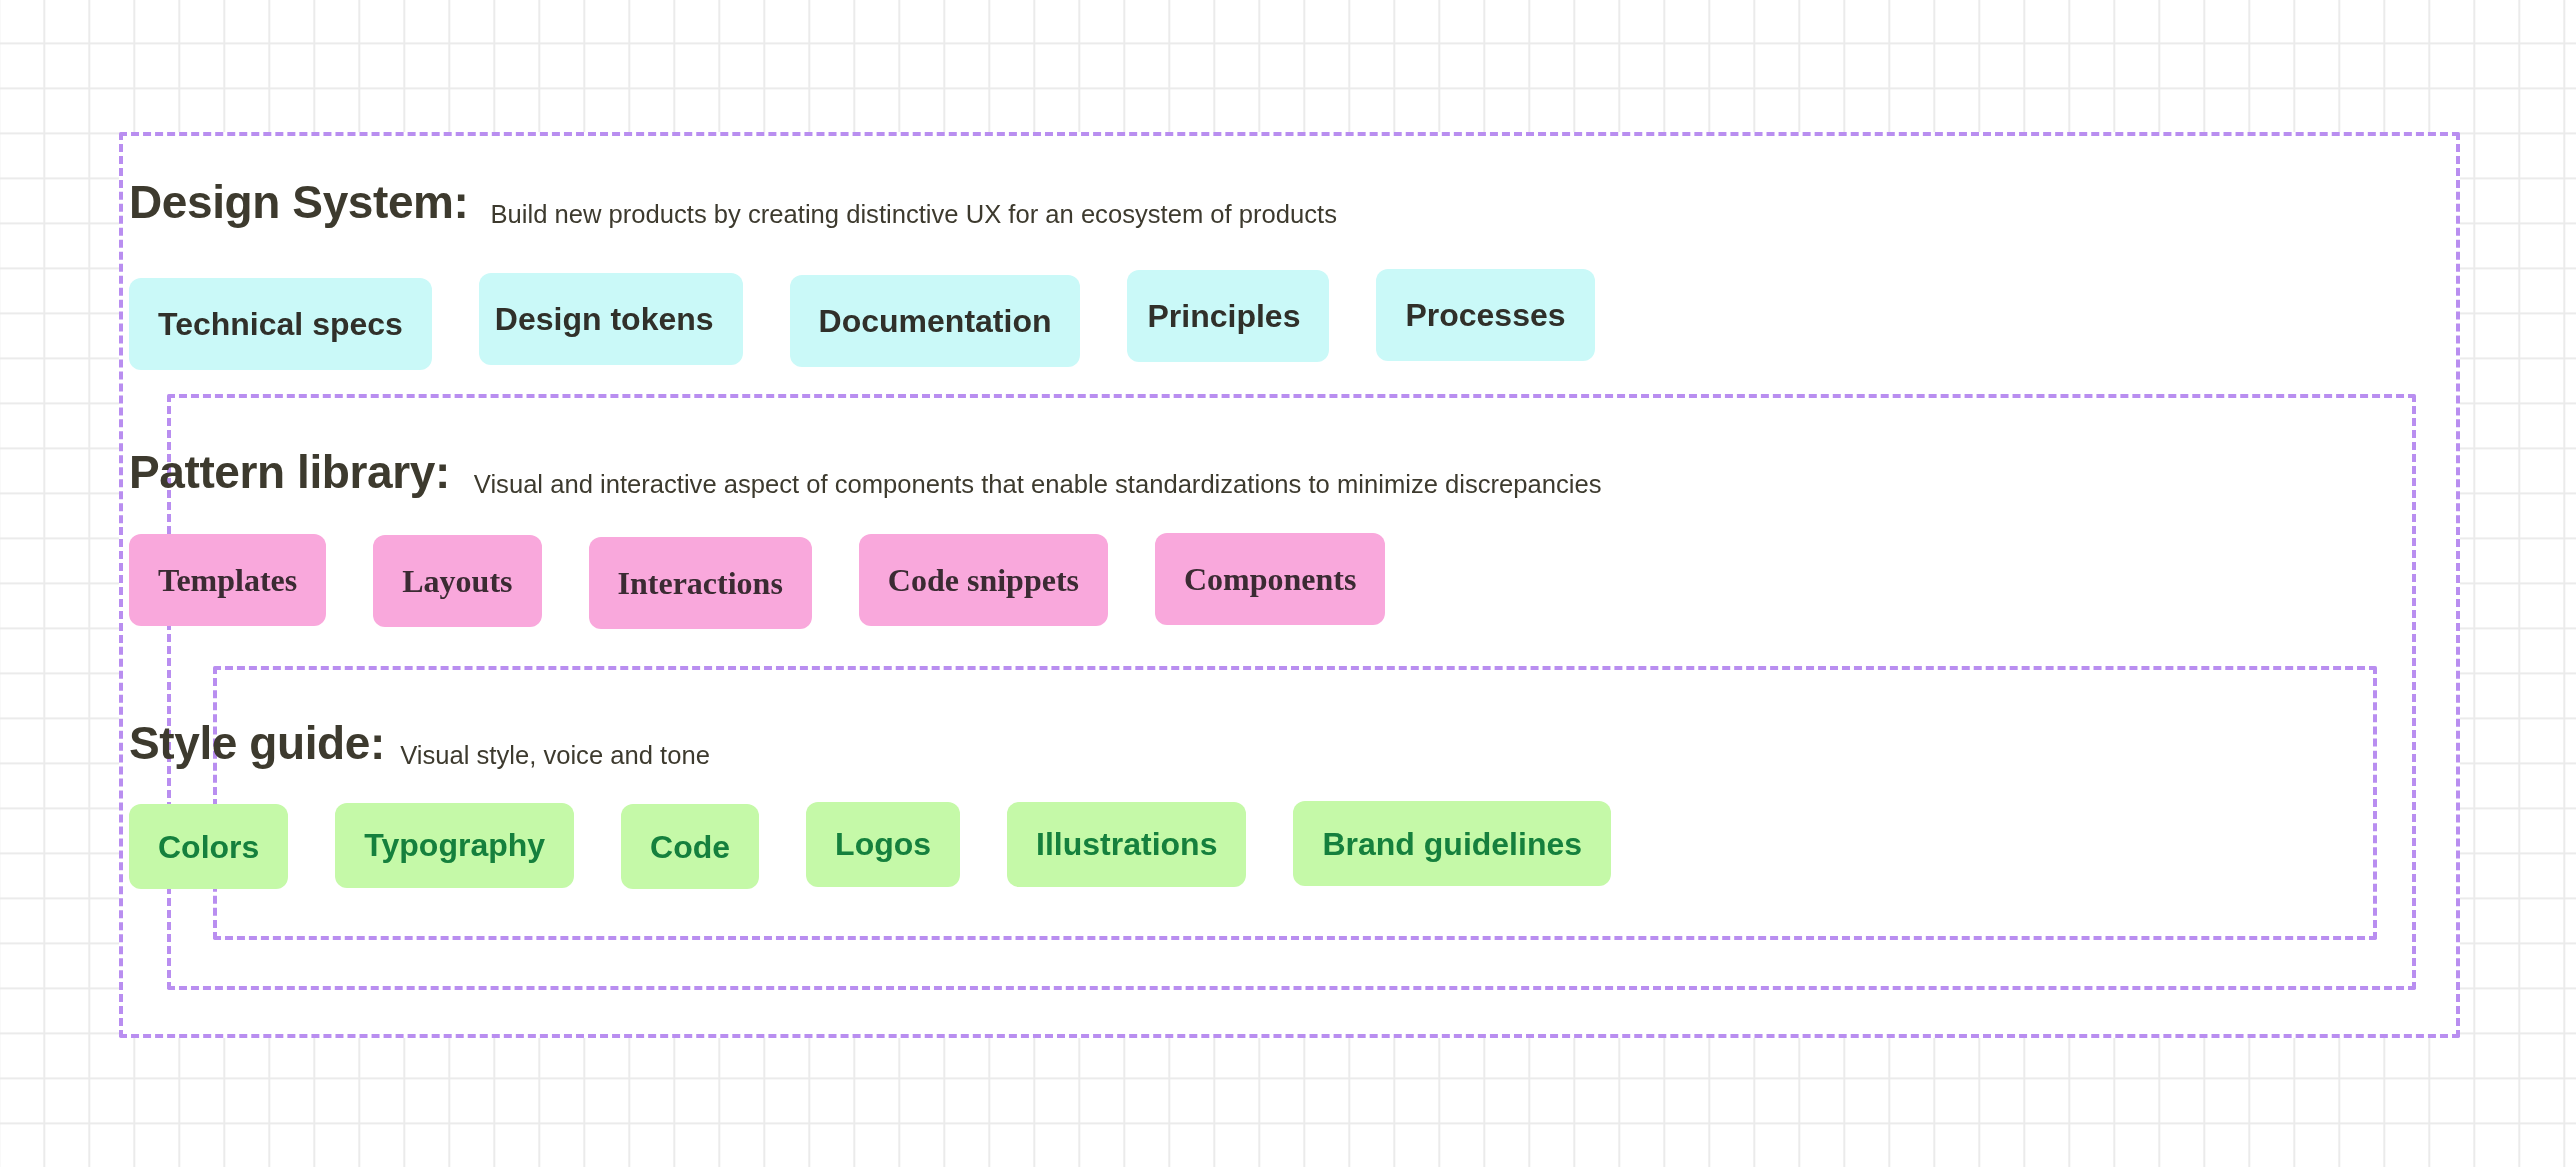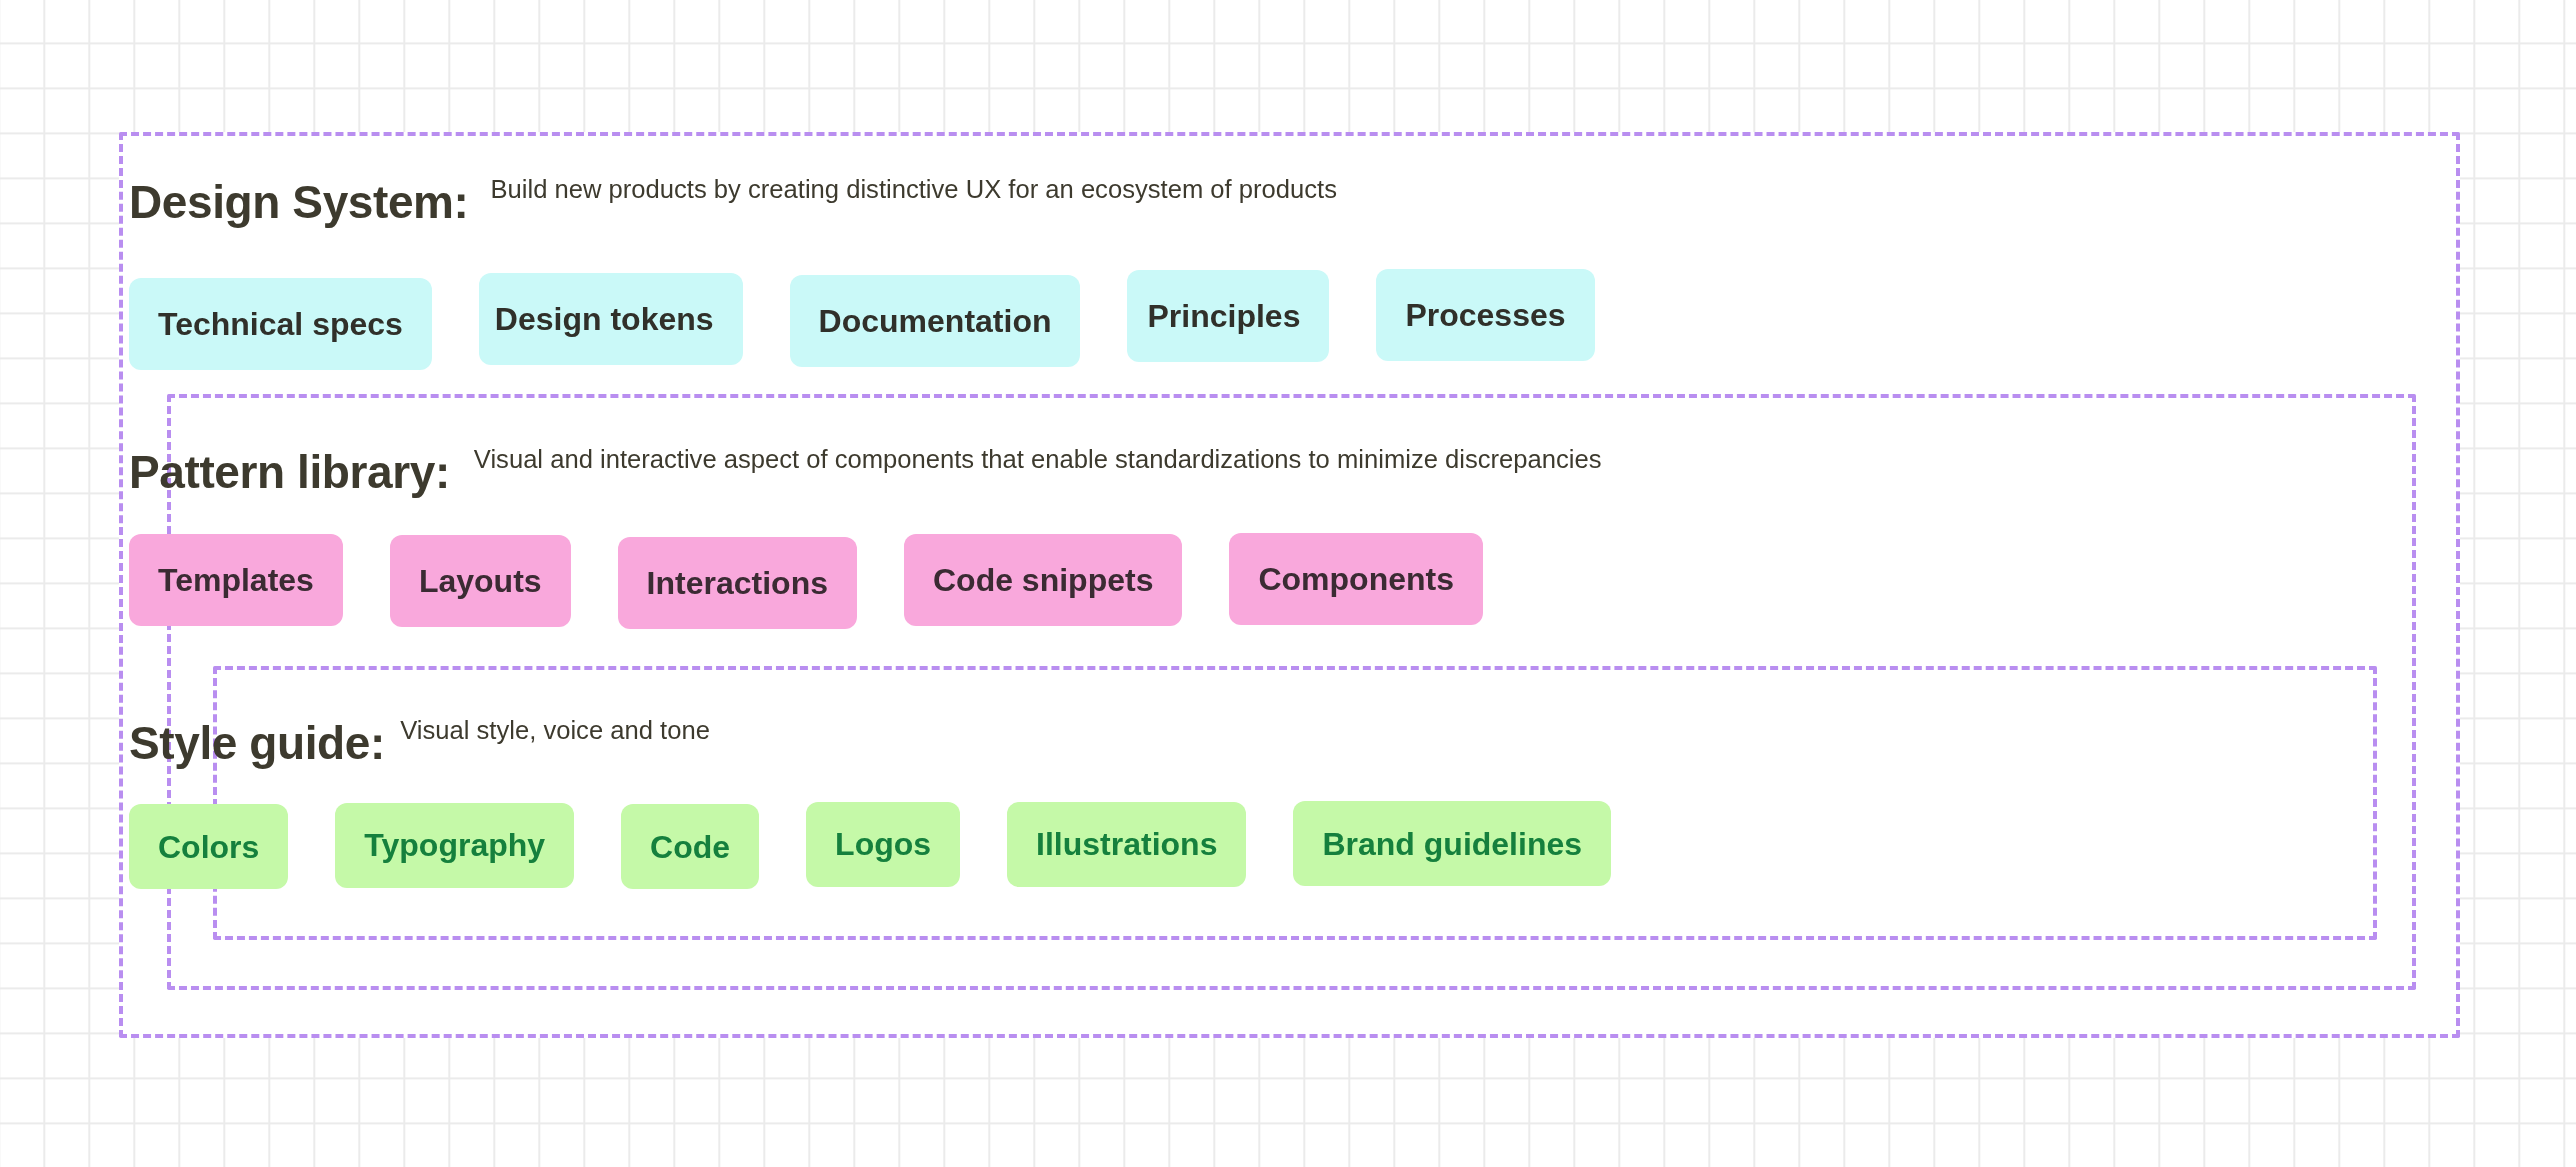--- a/index.html
+++ b/index.html
@@ -54,21 +54,21 @@
     height: 274px;
     background: #ffffff;
     border: 4.3px dashed #b98ef0;
     border-radius: 1.7px;
   }
 
   
   .head-row {
     position: absolute;
     display: flex;
-    align-items: flex-start;
+    align-items: flex-end;
     white-space: nowrap;
   }
   .head-title {
     font-size: 46px;
     font-weight: bold;
     color: #3d3a2e;
     letter-spacing: -0.4px;
   }
   .head-desc {
     font-size: 25.6px;
@@ -103,21 +103,21 @@
     font-weight: bold;
     color: #30302a;
     line-height: 1;
   }
 
   .tag-cyan  { background: #caf9f8; }
   .tag-pink  { background: #f9a8dc; color: #3b2b33; }
   .tag-green { background: #c5f9a8; color: #15803d; text-align: center; }
 
   .row-specs  { left: 129px; top: 262px;  gap: 47px; }
-  .row-pattern{ left: 129px; top: 532px;  gap: 47px; }
+  .row-pattern{ left: 129px; top: 532px;  gap: 47px; font-family: Liberation Serif, serif; }
   .row-style  { left: 129px; top: 801px;  gap: 47px; }
 
   .row-specs .tag   { height: 92px; }
   .row-pattern .tag { height: 92px; }
   .row-style .tag   { height: 85px; }
 
   
   .row-specs .tag:nth-child(1) { align-self: flex-start; margin-top: 16px; }
   .row-specs .tag:nth-child(2) { margin-top: 6.8px; padding-left: 16px; }
   .row-specs .tag:nth-child(3) { margin-top: 10.2px; }

